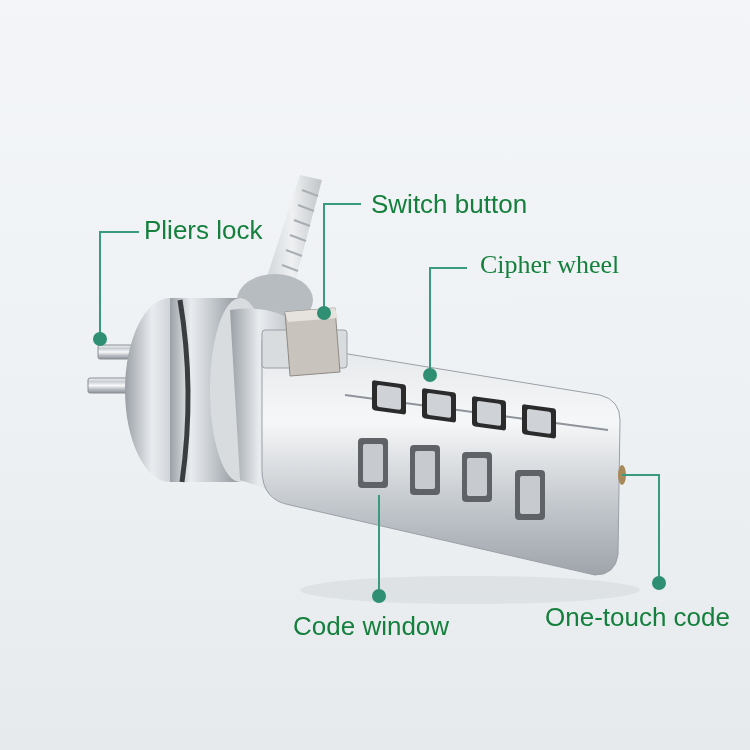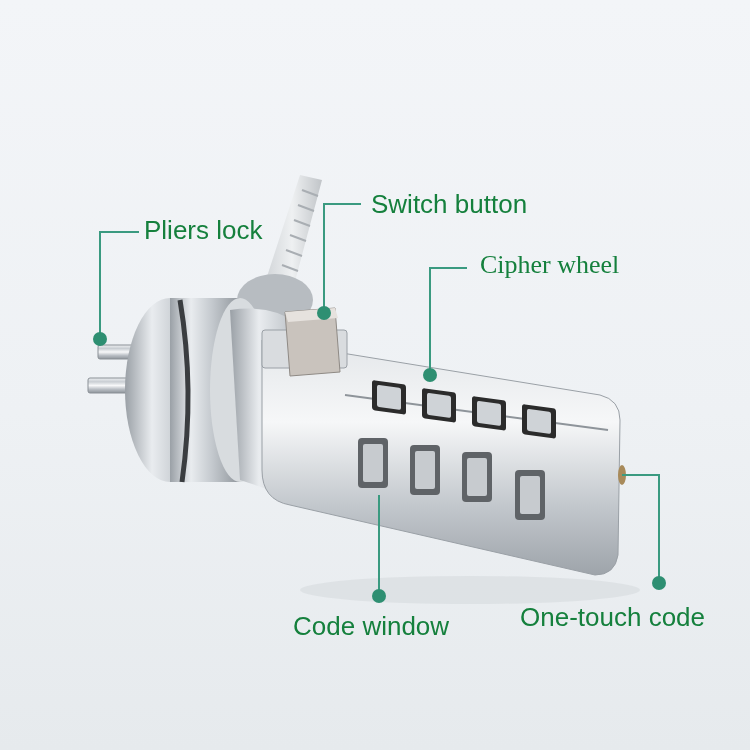--- a/index.html
+++ b/index.html
@@ -6,21 +6,21 @@
     body {
       width: 750px; height: 750px; overflow: hidden; position: relative;
       background: linear-gradient(180deg, #f3f5f8 0%, #eef1f4 55%, #e6eaed 100%);
       font-family: "Liberation Sans", sans-serif;
     }
     .stage { position: absolute; inset: 0; }
     .label {
       position: absolute; color: #15803d; font-size: 26px; line-height: 30px;
       white-space: nowrap;
     }
-    .label.center { text-align: left; }
+    .label.center { text-align: right; }
     .line { position: absolute; background: #3a9a80; }
     .dot {
       position: absolute; width: 14px; height: 14px; border-radius: 50%;
       background: #2e8f72; margin-left: -7px; margin-top: -7px;
     }
     svg { position: absolute; left: 0; top: 0; }
   </style>
 </head>
 <body>
 

